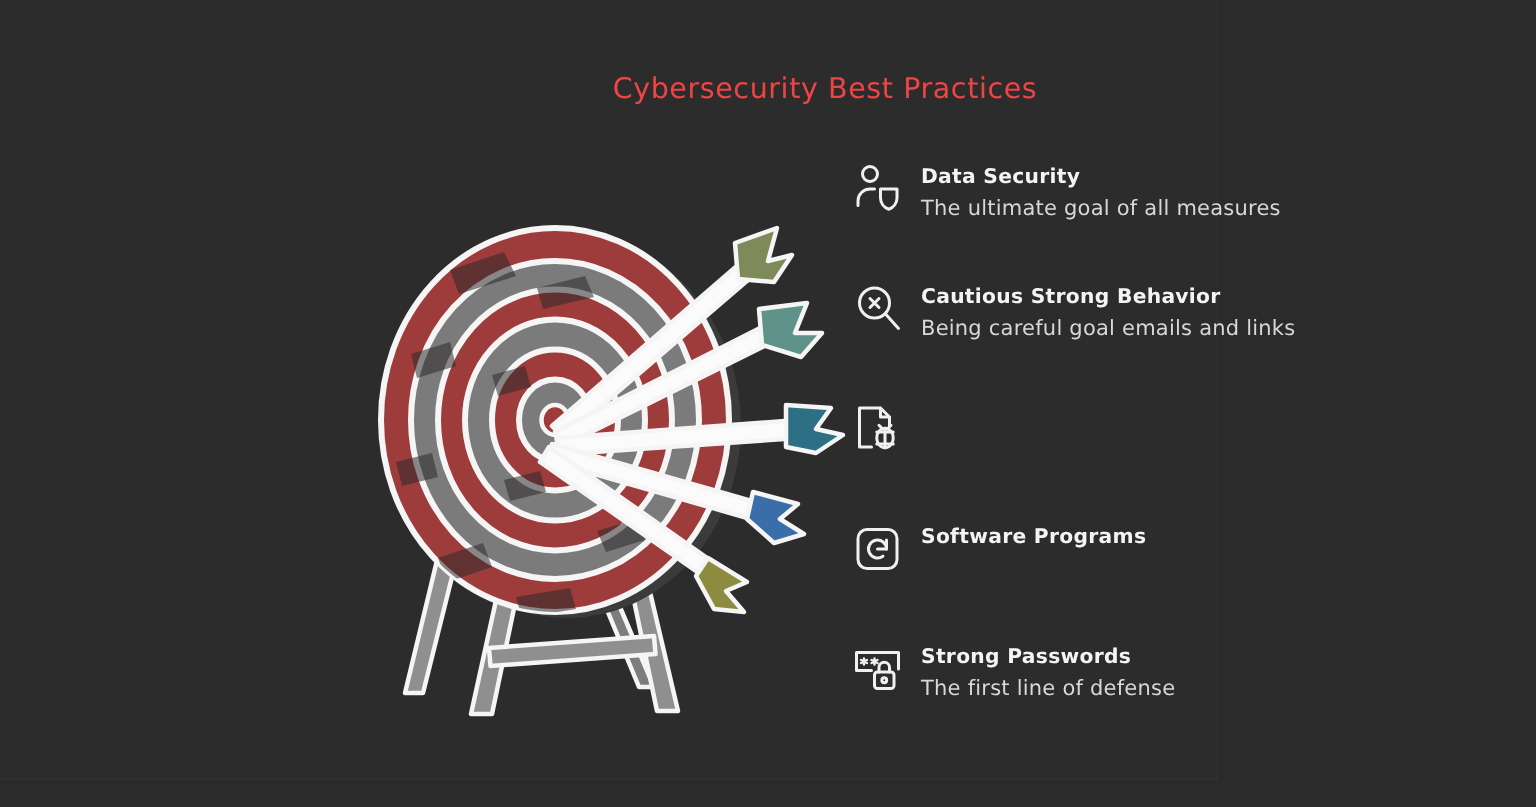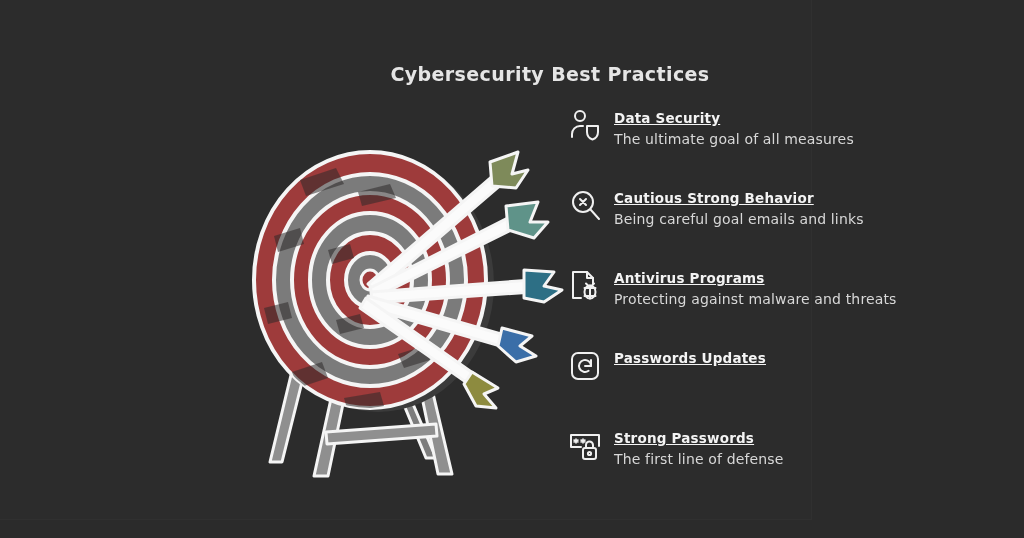--- a/index.html
+++ b/index.html
@@ -26,27 +26,27 @@
     height: 519px;
     background: #2c2c2c;
     border-right: 1px solid #303030;
     border-bottom: 1px solid #303030;
   }
 
   
   #page-title {
     position: absolute;
     left: 300px;
-    top: 63px;
+    top: 48px;
     width: 500px;
     text-align: center;
-    color: #e5e5e5;
+    color: #ef4444;
     font-family: "DejaVu Sans", sans-serif;
     font-size: 19px;
-    font-weight: bold;
+    font-weight: normal;
     letter-spacing: 0.4px;
   }
 
   
   #target-illustration {
     position: absolute;
     left: 240px;
     top: 140px;
     width: 330px;
     height: 350px;
@@ -76,21 +76,20 @@
     top: 0;
     width: 215px;
   }
   .practice-title {
     color: #f4f4f4;
     font-size: 13.5px;
     font-weight: bold;
     letter-spacing: 0.2px;
     line-height: 28px;
     white-space: nowrap;
-    text-decoration: underline;
   }
   .practice-desc {
     color: #d8d8d8;
     font-size: 14px;
     letter-spacing: 0.15px;
     line-height: 14px;
     white-space: nowrap;
   }
 </style>
 </head>
@@ -207,36 +206,32 @@
     <div class="practice-item">
       <div class="practice-icon">
         <svg viewBox="0 0 40 40" width="40" height="40" xmlns="http://www.w3.org/2000/svg" fill="none" stroke="#f0f0f0" stroke-width="2" stroke-linecap="round" stroke-linejoin="round">
           <path d="M8 6 h14 l6 6 v6 M8 6 v26 h8"></path>
           <path d="M22 6 v6 h6"></path>
           <ellipse cx="25" cy="26" rx="5.5" ry="6.5"></ellipse>
           <path d="M19.5 22 h11 M19.5 30 h11 M25 19.5 v13"></path>
           <path d="M21 17.5 l2.5 2.5 M29 17.5 l-2.5 2.5"></path>
         </svg>
       </div>
-      <div class="practice-text">
-        <div class="practice-title">Antivirus Programs</div>
-        <div class="practice-desc">Protecting against malware and threats</div>
-      </div>
     </div>
 
     <div class="practice-item">
       <div class="practice-icon">
         <svg viewBox="0 0 40 40" width="40" height="40" xmlns="http://www.w3.org/2000/svg" fill="none" stroke="#f0f0f0" stroke-width="2" stroke-linecap="round" stroke-linejoin="round">
           <rect x="7" y="7" width="26" height="26" rx="6"></rect>
           <path d="M26 20 a6 6 0 1 0 -2.4 4.8"></path>
           <path d="M26 14 v6 h-6"></path>
         </svg>
       </div>
       <div class="practice-text">
-        <div class="practice-title">Passwords Updates</div>
+        <div class="practice-title">Software Programs</div>
       </div>
     </div>
 
     <div class="practice-item">
       <div class="practice-icon">
         <svg viewBox="0 0 40 40" width="40" height="40" xmlns="http://www.w3.org/2000/svg" fill="none" stroke="#f0f0f0" stroke-width="2" stroke-linecap="round" stroke-linejoin="round">
           <path d="M6 9 h28 v11 M6 9 v12 h10"></path>
           <path d="M11 13 l0 4 M9 14 l4 2 M13 14 l-4 2" stroke-width="1.6"></path>
           <path d="M18 13 l0 4 M16 14 l4 2 M20 14 l-4 2" stroke-width="1.6"></path>
           <rect x="18" y="22" width="13" height="11" rx="2"></rect>

